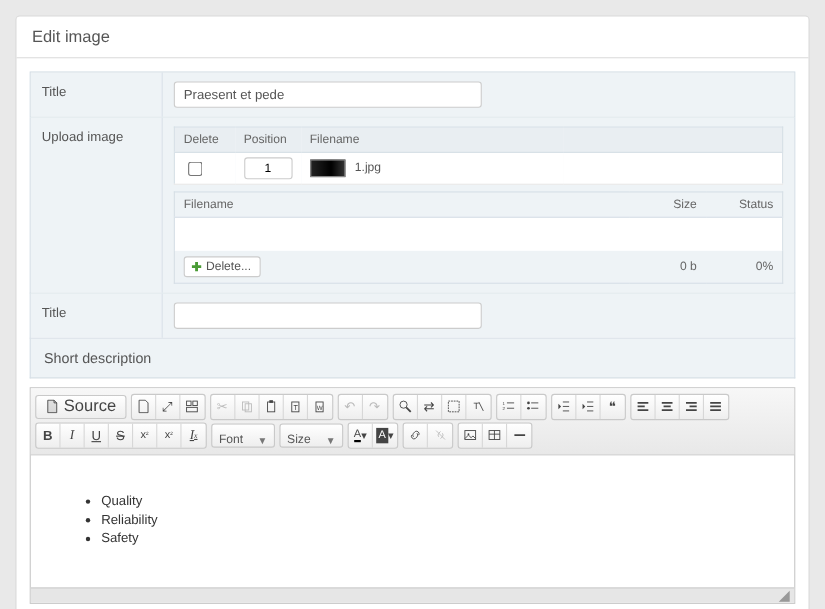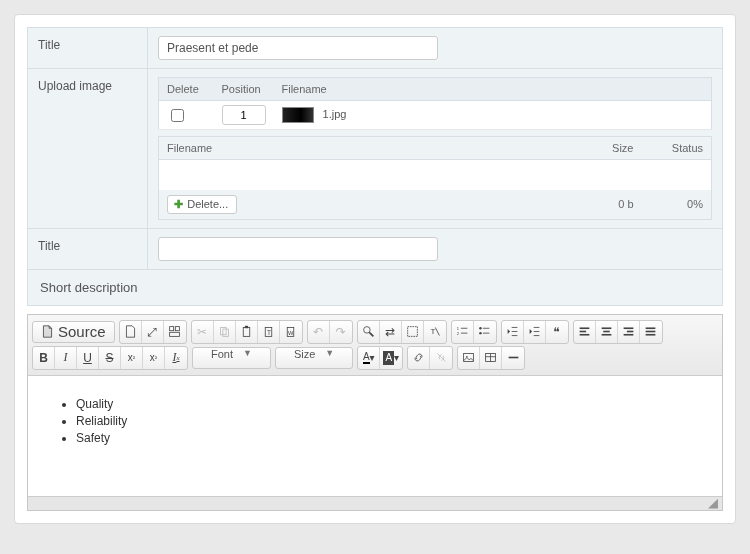--- a/index.html
+++ b/index.html
@@ -196,55 +196,56 @@
     border-radius: 3px;
     color: #444;
     cursor: pointer;
   }
   .combo {
     height: 22px;
     border: 1px solid #c9c9c9;
     border-radius: 3px;
     background: linear-gradient(#fff,#eee);
     display: inline-flex;
-    align-items: flex-start;
-    padding: 0 18px;
+    align-items: flex-end;
+    padding: 0 6px;
     gap: 10px;
     font-size: 11px;
     color: #555;
     cursor: pointer;
     min-width: 58px;
     justify-content: space-between;
   }
   .combo .caret { font-size: 9px; color: #777; }
   .aa-box { background:#444; color:#fff; padding:0 2px; font-size:10px; line-height:14px; }
   .editor-body {
     padding: 18px 30px;
     min-height: 120px;
     font-size: 12px;
     color: #333;
   }
-  .editor-body ul { margin: 0; padding-left: 18px; }
+  .editor-body ul { margin: 16px; padding-left: 18px; }
   .editor-body li { margin: 3px 0; }
   .resizer {
     height: 14px;
     background: #e6e6e6;
     border-top: 1px solid #ccc;
     text-align: right;
     padding-right: 4px;
     color: #999;
     font-size: 13px;
     line-height: 12px;
   }
   svg.ico { width: 13px; height: 13px; }
 </style>
 </head>
 <body>
 
 <div class="panel">
+  <div class="panel-title">Edit image</div>
 
   <div class="form-body">
 
     <div class="row">
       <div class="row-label">Title</div>
       <div class="row-content">
         <input type="text" class="field" value="Praesent et pede" style="">
       </div>
     </div>
 

